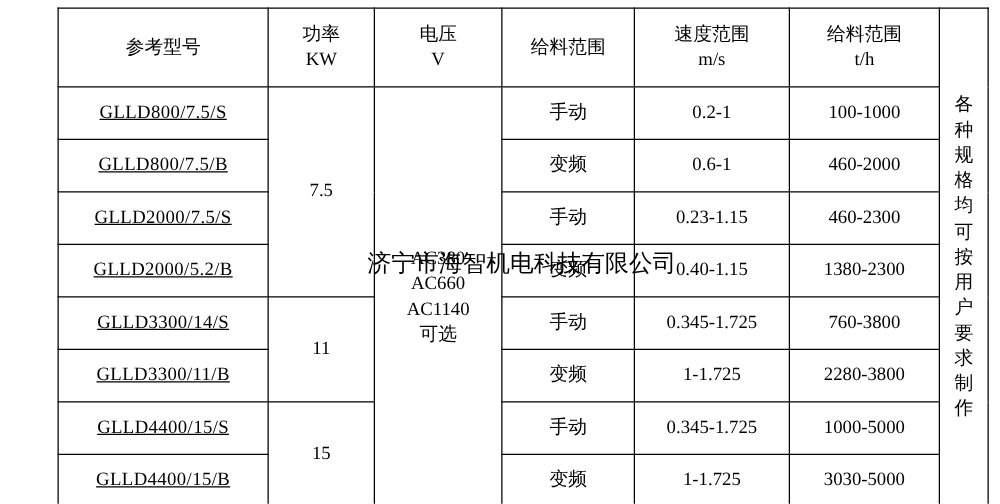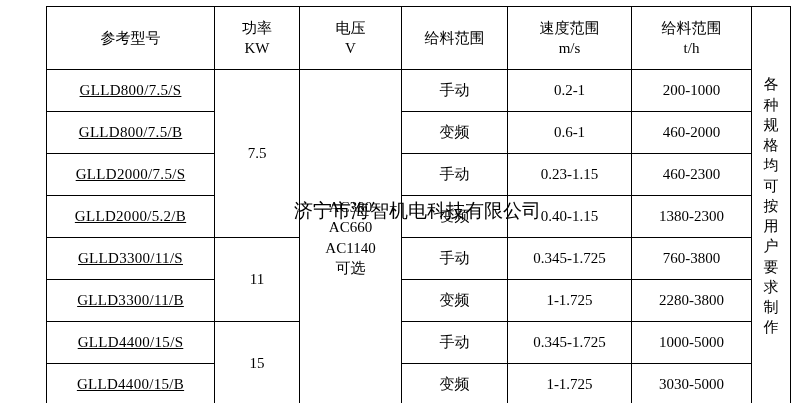--- a/index.html
+++ b/index.html
@@ -139,21 +139,21 @@
       </tr>
 
       <tr>
         <td class="row model">GLLD800/7.5/S</td>
         <td class="row vcell-power" rowspan="4">7.5</td>
         <td class="volt" rowspan="8">
           <span id="volt-cell"><div>AC380</div><div>AC660</div><div>AC1140</div><div>可选</div></span>
         </td>
         <td class="row">手动</td>
         <td class="row">0.2-1</td>
-        <td class="row">200-1000</td>
+        <td class="row">100-1000</td>
       </tr>
 
       <tr>
         <td class="row model">GLLD800/7.5/B</td>
         <td class="row">变频</td>
         <td class="row">0.6-1</td>
         <td class="row">460-2000</td>
       </tr>
 
       <tr>
@@ -164,21 +164,21 @@
       </tr>
 
       <tr>
         <td class="row model">GLLD2000/5.2/B</td>
         <td class="row">变频</td>
         <td class="row">0.40-1.15</td>
         <td class="row">1380-2300</td>
       </tr>
 
       <tr>
-        <td class="row model">GLLD3300/11/S</td>
+        <td class="row model">GLLD3300/14/S</td>
         <td class="row vcell-power" rowspan="2">11</td>
         <td class="row">手动</td>
         <td class="row">0.345-1.725</td>
         <td class="row">760-3800</td>
       </tr>
 
       <tr>
         <td class="row model">GLLD3300/11/B</td>
         <td class="row">变频</td>
         <td class="row">1-1.725</td>

